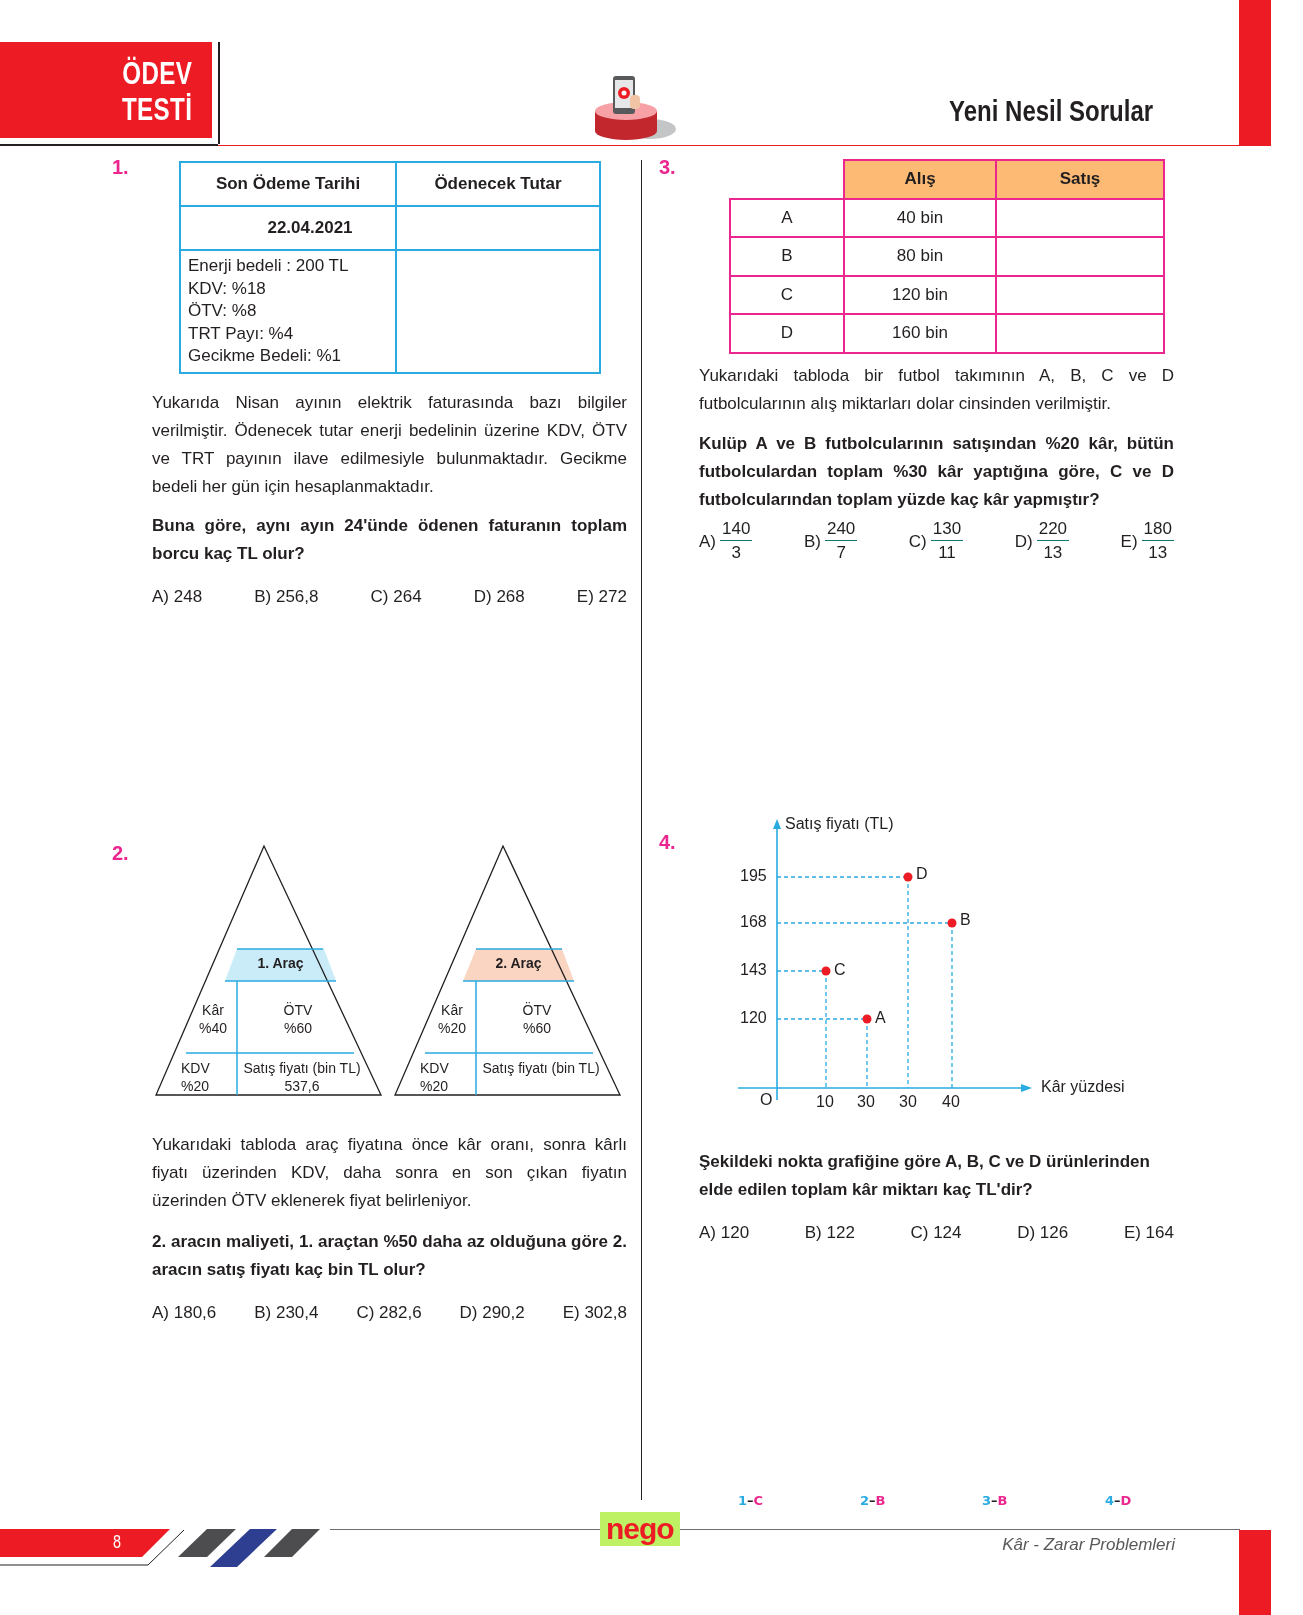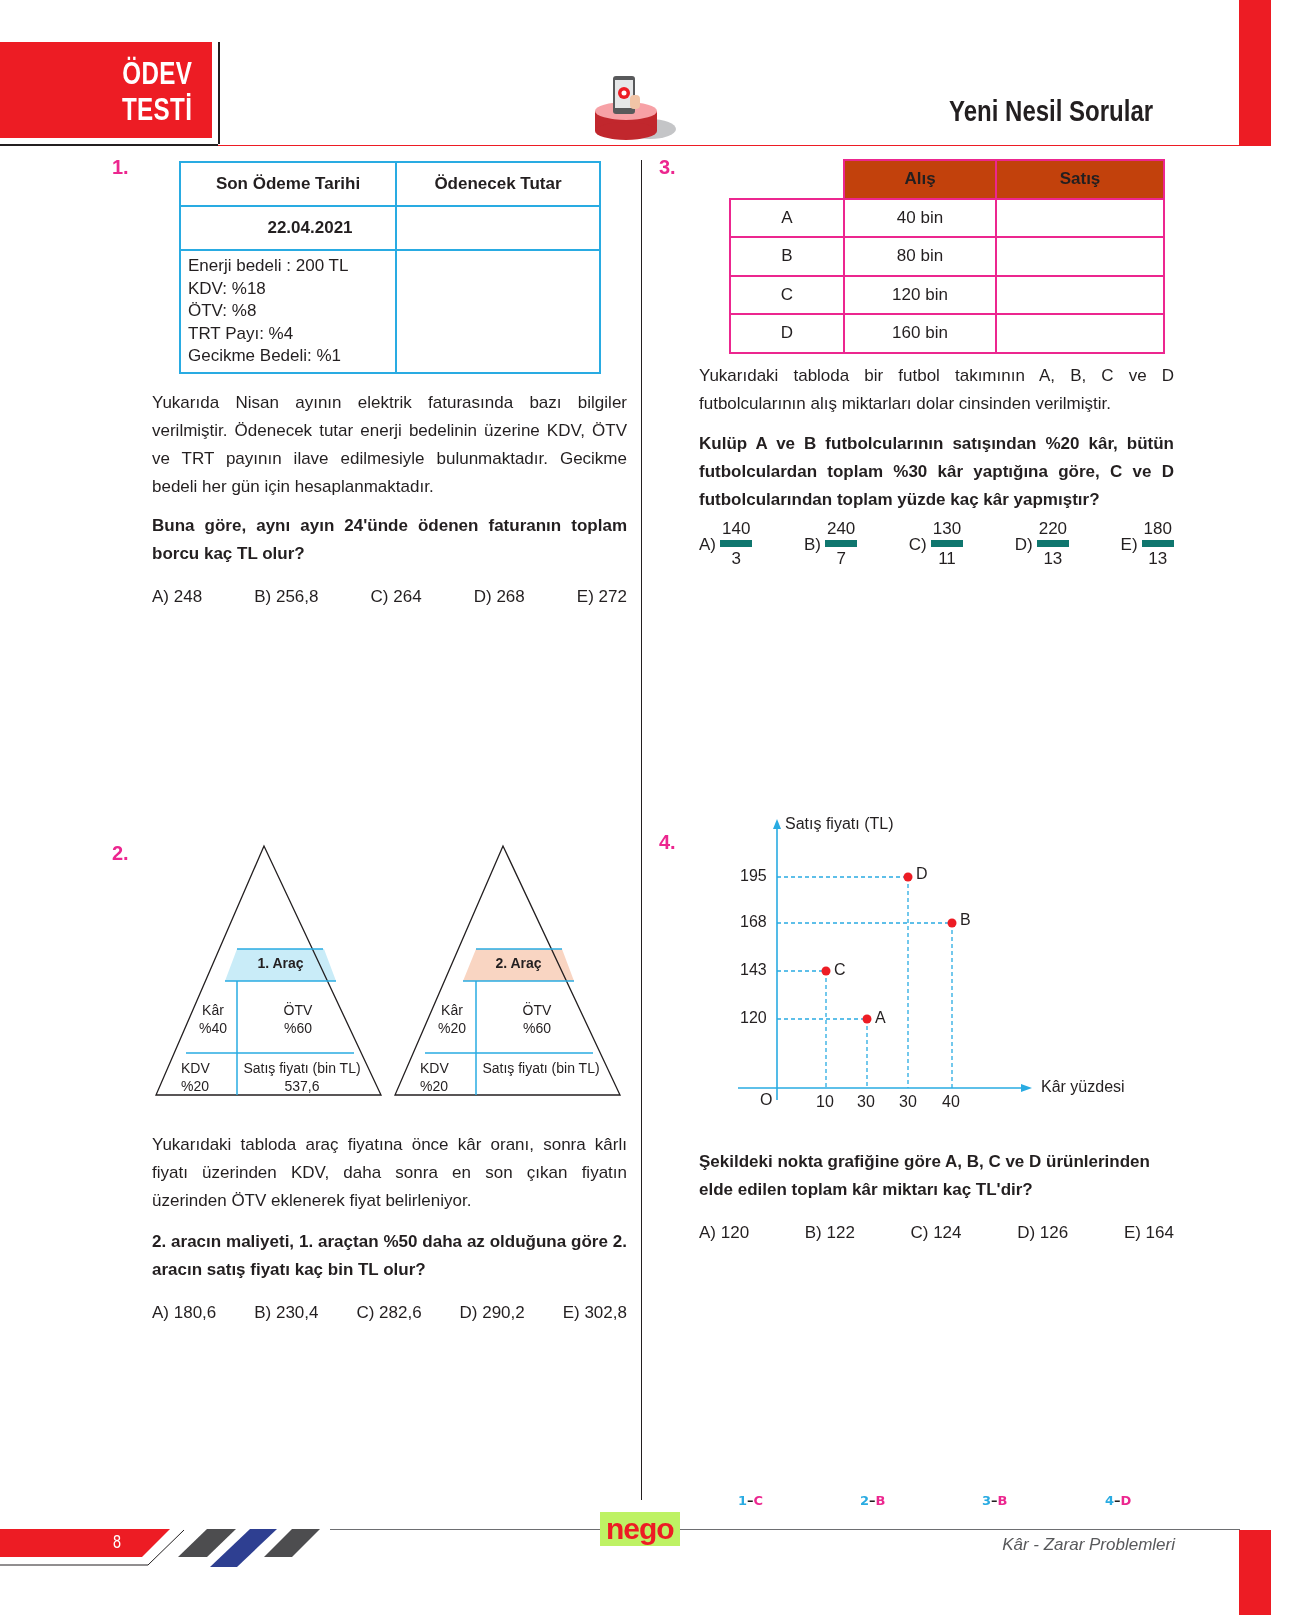--- a/index.html
+++ b/index.html
@@ -31,27 +31,27 @@
   
   .q1-table { left: 179px; top: 161px; width: 422px; border-collapse: collapse; }
   .q1-table td { border: 2px solid #29abe2; font-size: 17px; }
   .q1-table .th { font-weight: bold; text-align: center; height: 44px; }
   .q1-table .date { font-weight: bold; text-align: center; height: 44px; padding-left: 44px; }
   .q1-table .details { padding: 4px 7px; line-height: 22.5px; height: 119px; vertical-align: top; }
 
   
   .q3-table { left: 729px; top: 159px; border-collapse: collapse; }
   .q3-table td { border: 2px solid #ec268f; font-size: 17px; text-align: center; height: 38.5px; }
-  .q3-table .hdr { background: #c2410c; font-weight: bold; height: 38px; }
+  .q3-table .hdr { background: #fdba74; font-weight: bold; height: 38px; }
   .q3-table .empty { border: none; }
 
   
   .frac-choice { display: flex; align-items: center; font-size: 17px; }
   .frac { display: inline-flex; flex-direction: column; align-items: center; margin-left: 4px; }
-  .frac .num { border-bottom: 7px solid #0f766e; padding: 0 2px; line-height: 22px; }
+  .frac .num { border-bottom: 1px solid #0f766e; padding: 0 2px; line-height: 22px; }
   .frac .den { line-height: 24px; }
 
   
   .answer-key { top: 1493px; font-family: "DejaVu Sans", sans-serif; font-weight: bold; font-size: 13px; }
   .ak-num { color: #29abe2; }
   .ak-letter { color: #ec268f; }
   .footer-line { left: 330px; top: 1529px; width: 910px; height: 1px; background: #6d6e71; }
   .footer-page { left: 112px; top: 1532px; color: #fff; font-size: 18px; transform: scaleX(0.8); }
   .footer-subject { right: 128px; top: 1535px; font-style: italic; font-size: 17px; color: #58595b; }
   .right-bar-bottom { left: 1239px; top: 1530px; width: 32px; height: 85px; background: #ed1c24; }

